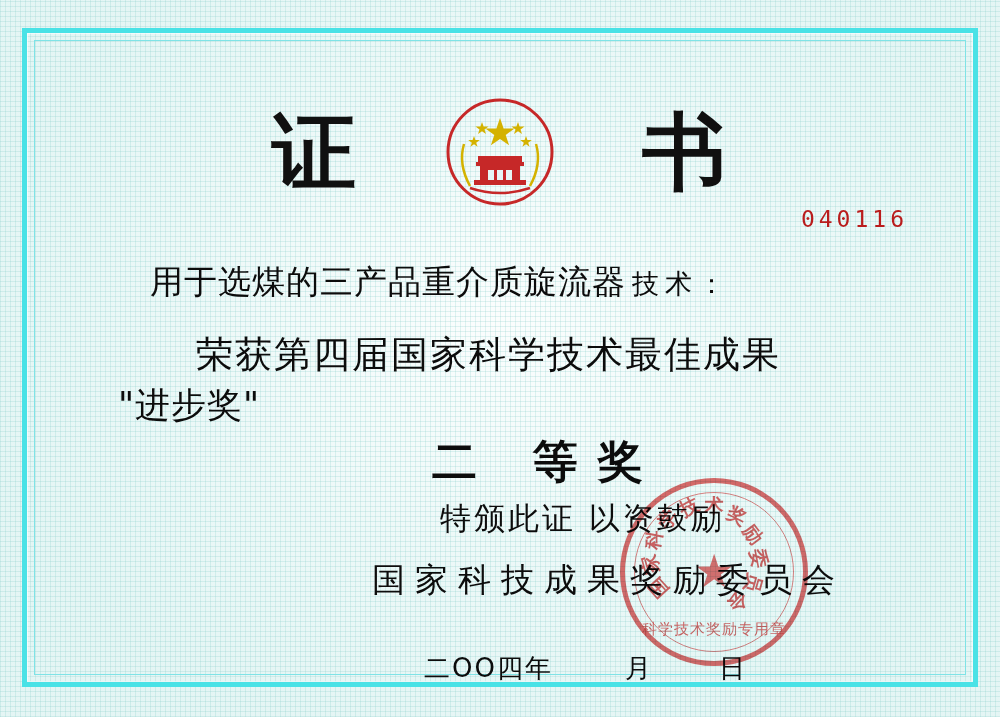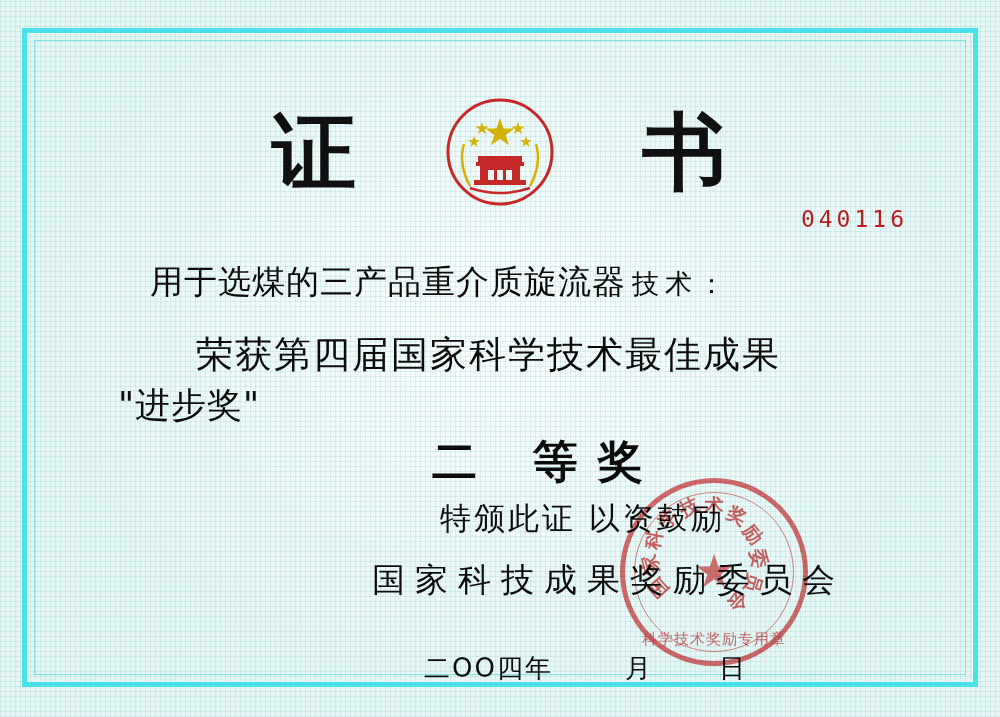--- a/index.html
+++ b/index.html
@@ -199,21 +199,21 @@
     top: 50%;
     font-family: "DejaVu Sans", "Liberation Sans", sans-serif;
     font-size: 19px;
     font-weight: 700;
     color: rgba(206,38,38,0.82);
     transform-origin: 0 0;
   }
   #seal .seal-bottom {
     position: absolute;
     left: 50%;
-    bottom: 12px;
+    bottom: 22px;
     transform: translateX(-50%);
     font-family: "DejaVu Sans", "Liberation Sans", sans-serif;
     font-size: 15px;
     letter-spacing: 1px;
     color: rgba(206,38,38,0.8);
     white-space: nowrap;
   }
 </style>
 </head>
 <body>

